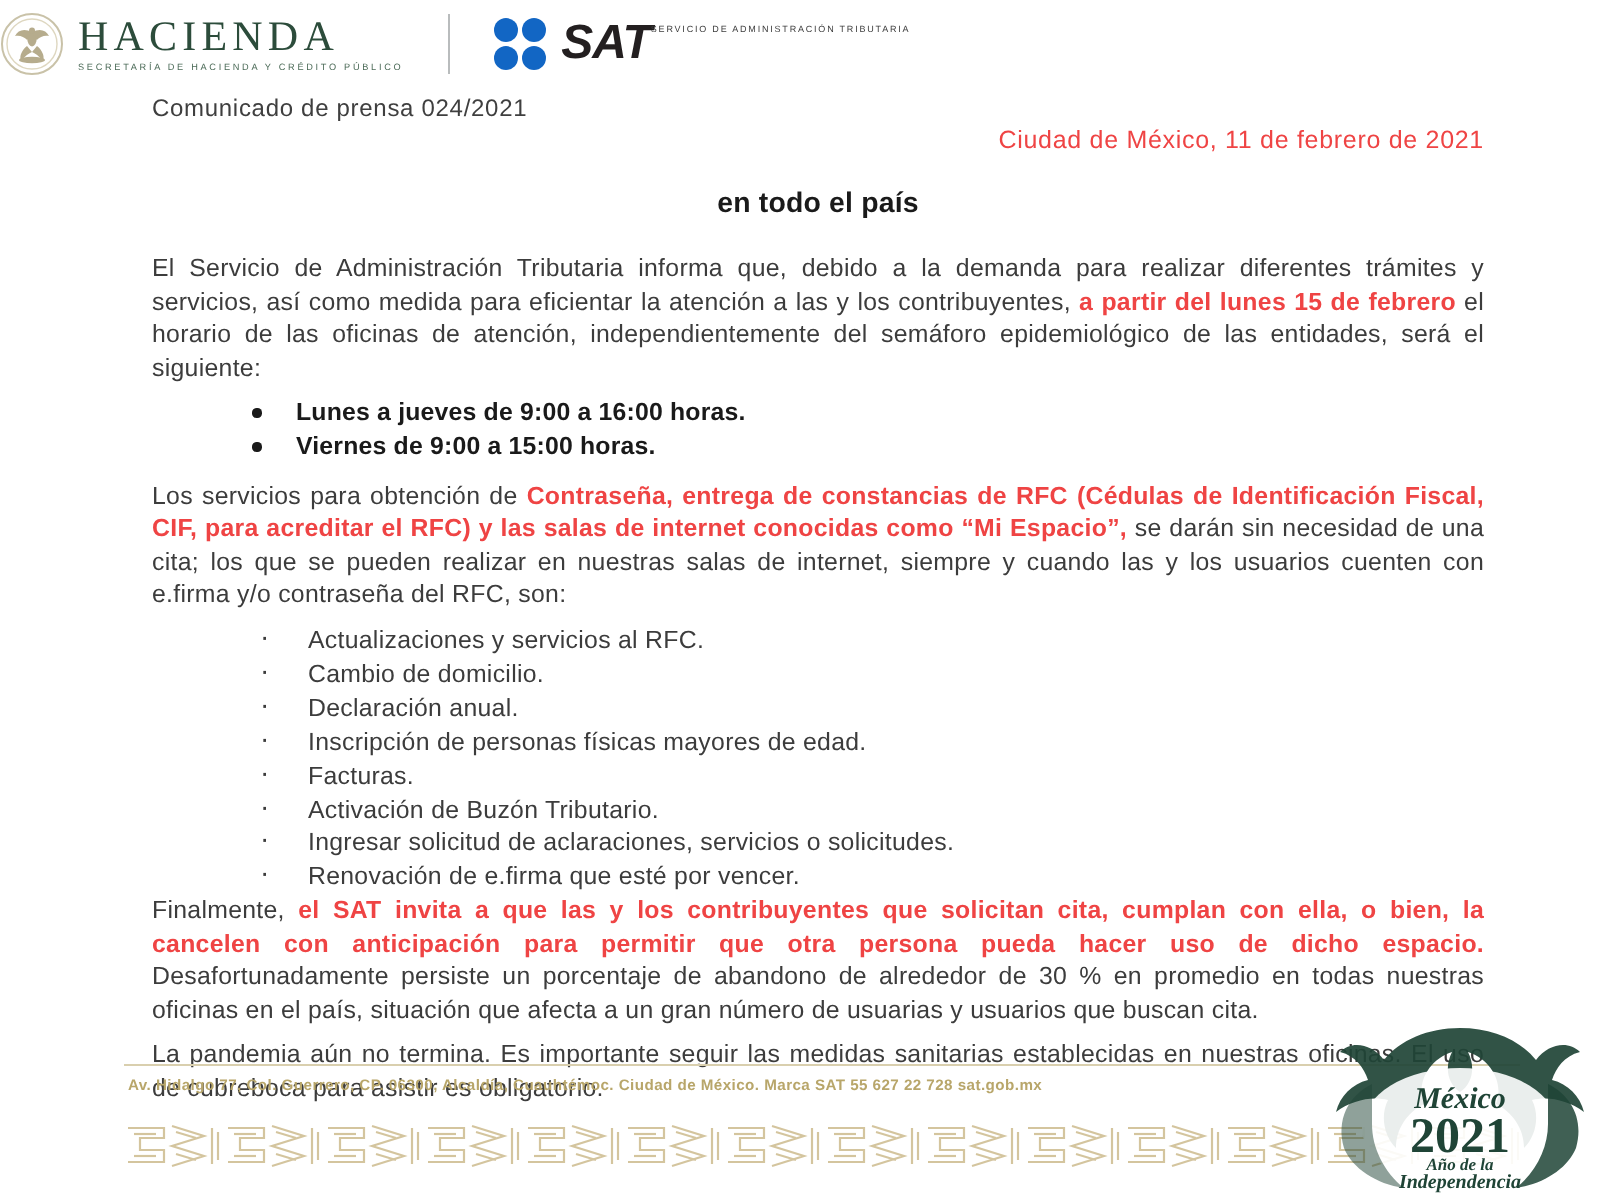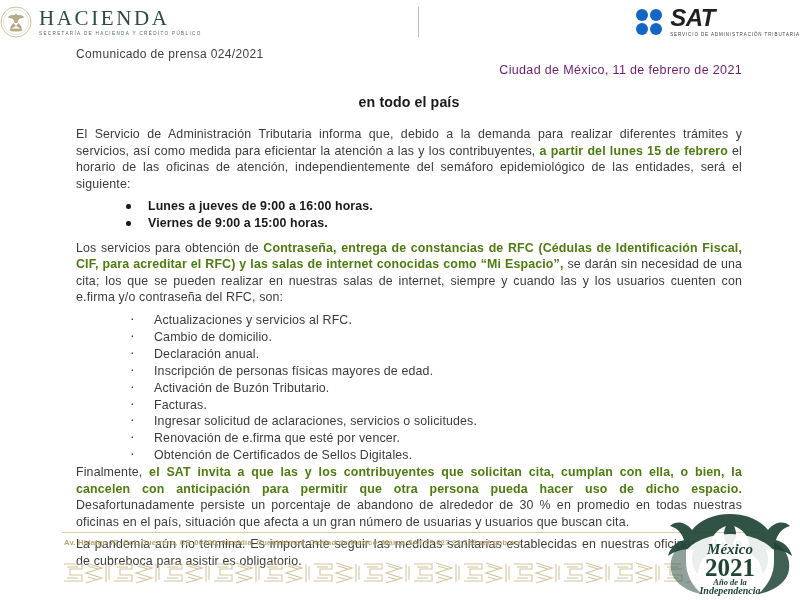--- a/index.html
+++ b/index.html
@@ -23,21 +23,21 @@
 
   
   .masthead {
     position: absolute;
     top: 2px;
     left: 0;
     width: 800px;
     height: 40px;
     display: flex;
     align-items: center;
-    justify-content: space-between;
+    justify-content: flex-start;
   }
   .logo-hacienda {
     display: flex;
     align-items: center;
     gap: 7px;
   }
   .eagle-emblem {
     width: 32px;
     height: 32px;
     position: relative;
@@ -87,21 +87,21 @@
   }
   .sat-dots i {
     display: block;
     width: 12px;
     height: 12px;
     border-radius: 50%;
     background: #1266c4;
   }
   .sat-text {
     display: flex;
-    flex-direction: column;
+    flex-direction: row;
     line-height: 1;
   }
   .sat-title {
     font-family: "Liberation Sans", sans-serif;
     font-weight: bold;
     font-style: italic;
     font-size: 24px;
     letter-spacing: -0.5px;
     color: #231f20;
     white-space: nowrap;
@@ -123,21 +123,21 @@
   }
 
   .line-comunicado {
     font-size: 12px;
     color: #3f3f3f;
     letter-spacing: 0.35px;
     margin-bottom: 2px;
   }
   .line-city {
     font-size: 12.5px;
-    color: #701a75;
+    color: #ef4444;
     letter-spacing: 0.35px;
     text-align: right;
     margin-bottom: 16px;
   }
 
   .doc-title {
     text-align: center;
     font-size: 14.2px;
     font-weight: bold;
     color: #1a1a1a;
@@ -148,21 +148,21 @@
   .doc-title div { display: block; }
 
   p.para {
     font-size: 12.4px;
     color: #3c3c3c;
     line-height: 1.33;
     text-align: justify;
     margin: 0 0 6px 0;
     letter-spacing: 0.15px;
   }
-  p.para b, .bold { font-weight: bold; color: #4d7c0f; }
+  p.para b, .bold { font-weight: bold; color: #ef4444; }
 
   ul.hours {
     list-style: none;
     margin: 4px 0 8px 0;
     padding: 0 0 0 50px;
   }
   ul.hours li {
     font-size: 12.4px;
     font-weight: bold;
     color: #1a1a1a;
@@ -305,25 +305,24 @@
       <li>Viernes de 9:00 a 15:00 horas.</li>
     </ul>
 
     <p class="para"><span>Los servicios para obtención de </span><b>Contraseña, entrega de constancias de RFC (Cédulas de Identificación Fiscal, CIF, para acreditar el RFC) y las salas de internet conocidas como “Mi Espacio”,</b><span> se darán sin necesidad de una cita; los que se pueden realizar en nuestras salas de internet, siempre y cuando las y los usuarios cuenten con e.firma y/o contraseña del RFC, son:</span></p>
 
     <ul class="services">
       <li>Actualizaciones y servicios al RFC.</li>
       <li>Cambio de domicilio.</li>
       <li>Declaración anual.</li>
       <li>Inscripción de personas físicas mayores de edad.</li>
+      <li>Facturas.</li>
       <li>Activación de Buzón Tributario.</li>
-      <li>Facturas.</li>
       <li>Ingresar solicitud de aclaraciones, servicios o solicitudes.</li>
       <li>Renovación de e.firma que esté por vencer.</li>
-      <li>Obtención de Certificados de Sellos Digitales.</li>
     </ul>
 
     <p class="para"><span>Finalmente, </span><b>el SAT invita a que las y los contribuyentes que solicitan cita, cumplan con ella, o bien, la cancelen con anticipación para permitir que otra persona pueda hacer uso de dicho espacio.</b><span> Desafortunadamente persiste un porcentaje de abandono de alrededor de 30 % en promedio en todas nuestras oficinas en el país, situación que afecta a un gran número de usuarias y usuarios que buscan cita.</span></p>
 
     <p class="para">La pandemia aún no termina. Es importante seguir las medidas sanitarias establecidas en nuestras oficinas. El uso de cubreboca para asistir es obligatorio.</p>
 
   </div>
 
   <div class="footer-rule"></div>
 

